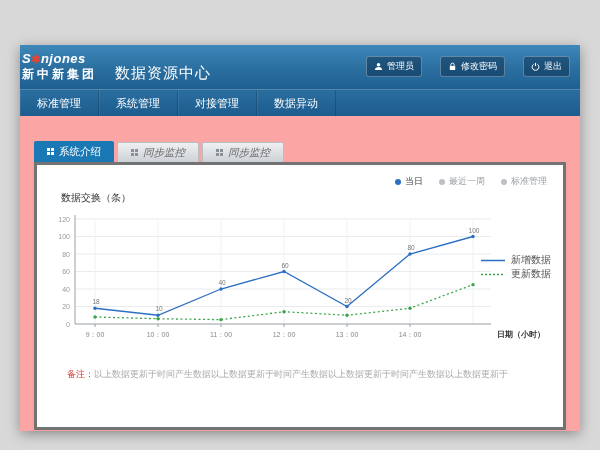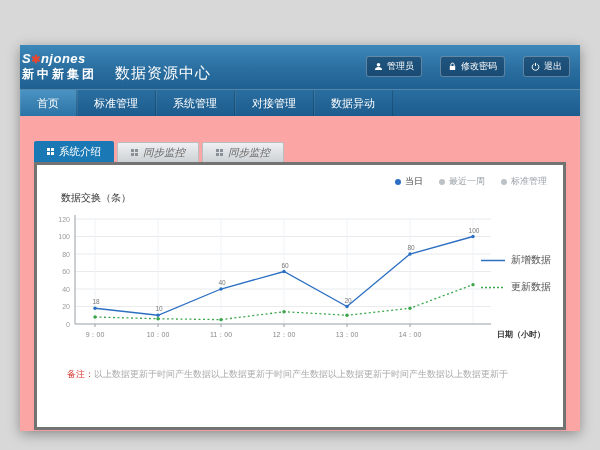--- a/index.html
+++ b/index.html
@@ -44,21 +44,21 @@
 
   .filters { position:absolute; top:10px; right:16px; display:flex; gap:16px; align-items:center; }
   .filter { display:flex; align-items:center; gap:4px; font-size:9px; cursor:pointer; }
   .fdot { width:6px; height:6px; border-radius:50%; }
   .filter.active { color:#444; }    .filter.active .fdot { background:#2b6fc2; }
   .filter.inactive { color:#9aa0a6; } .filter.inactive .fdot { background:#bcc1c6; }
 
   .ylabel { position:absolute; top:26px; left:24px; font-size:10px; color:#333; }
   .chart-wrap { position:absolute; top:46px; left:8px; }
 
-  .series-legend { position:absolute; top:88px; right:12px; display:flex; flex-direction:column; gap:13px; }
+  .series-legend { position:absolute; top:88px; right:12px; display:flex; flex-direction:column; gap:0; }
   .slegend-item { display:flex; align-items:center; gap:6px; font-size:10px; color:#555; cursor:pointer; }
   .slegend-item svg { display:block; }
 
   .note { position:absolute; left:30px; right:14px; bottom:46px; font-size:9px; color:#aaa; white-space:nowrap; overflow:hidden; }
   .note-label { color:#d9342b; }
 </style>
 </head>
 <body>
 
 <div class="window">
@@ -94,21 +94,20 @@
               <path d="M5 1v3.5" stroke="#fff" stroke-width="1.2" fill="none"></path>
               <path d="M3 2.4a3.7 3.7 0 104 0" stroke="#fff" stroke-width="1.1" fill="none"></path>
             </svg>
         </span>
         <span>退出</span>
       </div>
     </div>
   </div>
 
   <div class="nav">
-    <div class="nav-item active">首页</div>
     <div class="nav-item">标准管理</div>
     <div class="nav-item">系统管理</div>
     <div class="nav-item">对接管理</div>
     <div class="nav-item">数据异动</div>
   </div>
 
   <div class="content">
     <div class="tabs">
       <div class="tab active">
         <span class="ticon">

